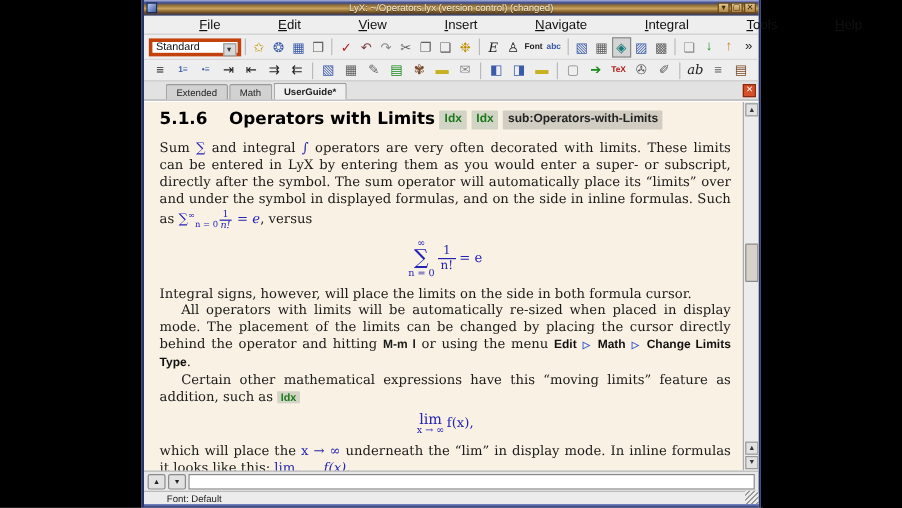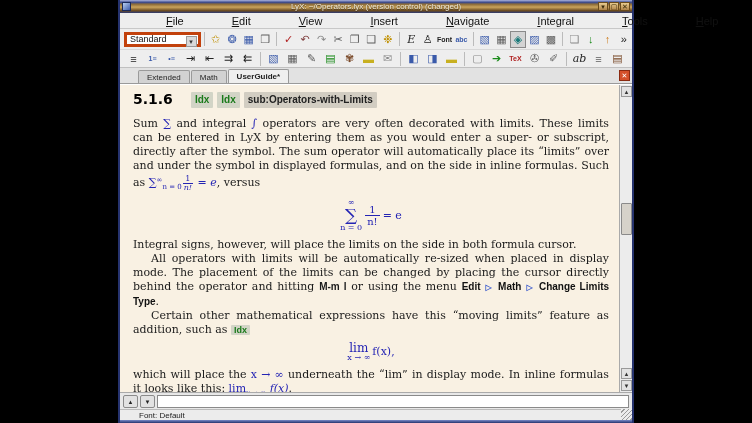--- a/index.html
+++ b/index.html
@@ -221,20 +221,21 @@
     <div class="tab">Math</div>
     <div class="tab active">UserGuide*</div>
     <div class="tab-close">✕</div>
   </div>
 
   <div class="docwrap">
     <div class="doc">
 
       <h2 class="sect">
         <span class="num">5.1.6</span>
+        <span>Operators with Limits</span>
         <span class="badge idx">Idx</span>
         <span class="badge idx">Idx</span>
         <span class="badge">sub:Operators-with-Limits</span>
       </h2>
 
       <p><span>Sum </span><span class="math"><span>∑</span></span><span> and integral </span><span class="math"><span>∫</span></span><span> operators are very often decorated with limits. These limits can be entered in LyX by entering them as you would enter a super- or subscript, directly after the symbol. The sum operator will automatically place its “limits” over and under the symbol in displayed formulas, and on the side in inline formulas. Such as </span><span class="math"><span>∑</span><span class="sup">∞</span><span class="sub">n = 0</span><span class="frac"><span class="num">1</span><span class="den var">n!</span></span> <span class="var">= e</span></span><span>, versus</span></p>
 
       <div class="formula">
         <span class="bigop"><span class="lim-top">∞</span><span class="op">∑</span><span class="lim-bot var">n = 0</span></span><span class="bigfrac"><span class="num">1</span><span class="den var">n!</span></span><span class="var">= e</span>
       </div>

